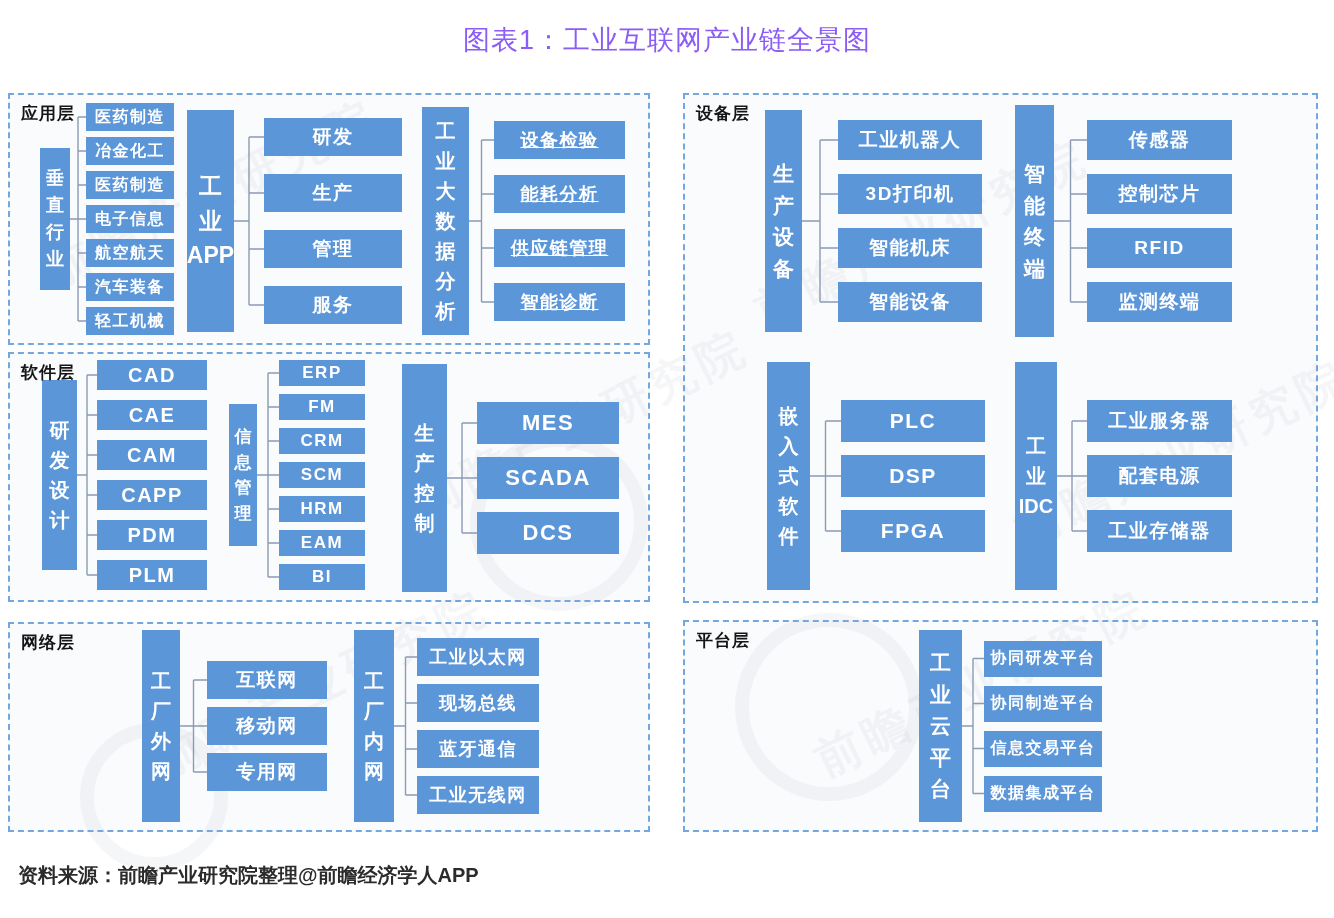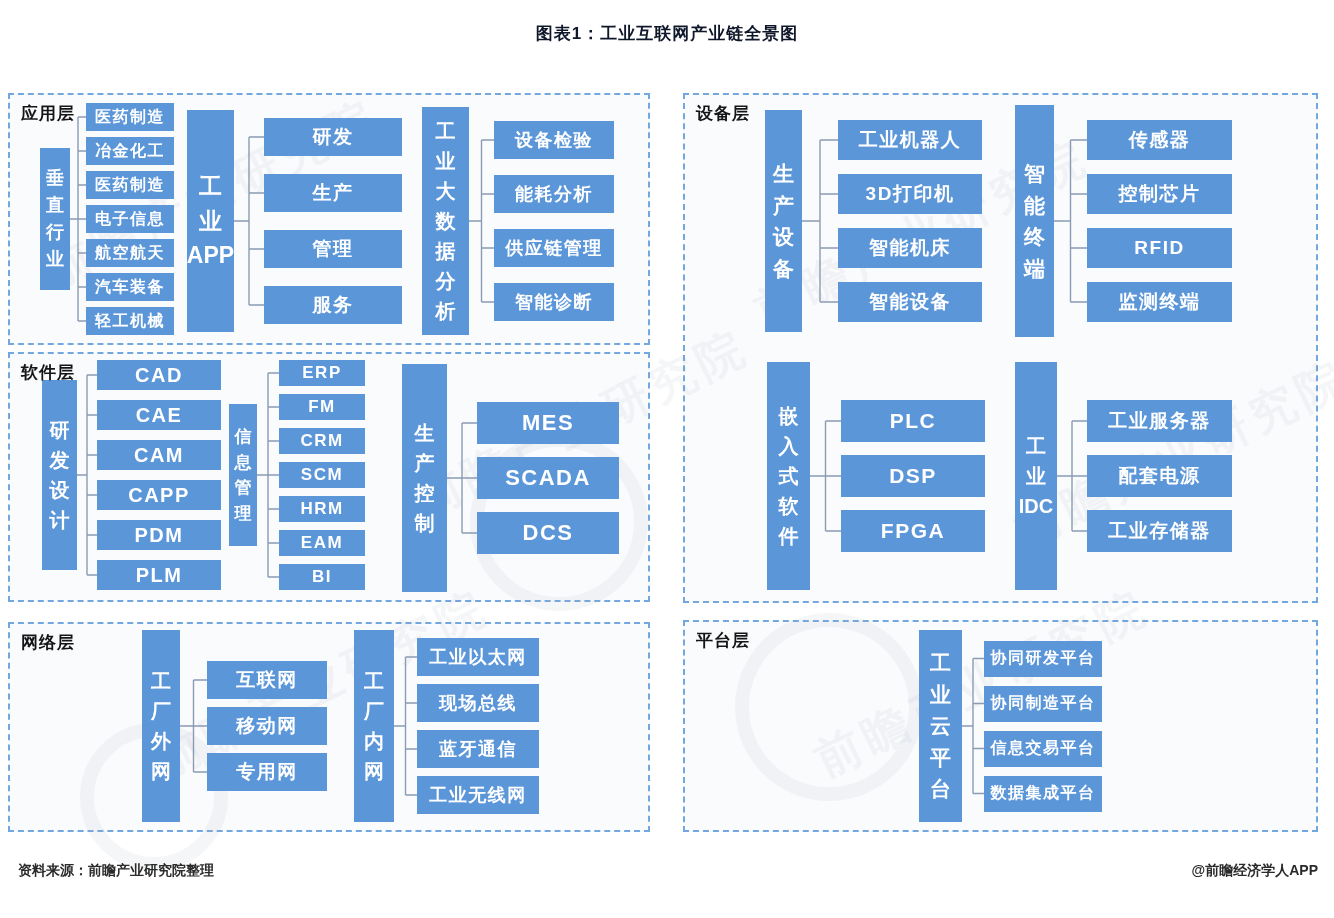--- a/index.html
+++ b/index.html
@@ -3,21 +3,21 @@
 <meta charset="utf-8">
 <style>
   html,body{margin:0;padding:0;background:#ffffff;}
   body{
     width:1334px;height:918px;position:relative;overflow:hidden;
     font-family:"Liberation Sans","DejaVu Sans",sans-serif;
     -webkit-font-smoothing:antialiased;
   }
   .title{
     position:absolute;top:22px;left:0;width:100%;
-    text-align:center;font-size:17px;font-weight:700;color:#0f172a;
+    text-align:center;font-size:27px;font-weight:400;color:#8b5cf6;
     letter-spacing:1px;
   }
   .diagram{position:absolute;top:93px;left:0;width:1334px;height:745px;}
   .panel{
     position:absolute;border:2px dashed #73a7df;background:#fafbfd;
     box-sizing:border-box;
   }
   #panel-application-layer{left:8px;top:0;width:642px;height:252px;}
   #panel-software-layer{left:8px;top:259px;width:642px;height:250px;}
   #panel-network-layer{left:8px;top:529px;width:642px;height:210px;}
@@ -36,22 +36,22 @@
   .conn{flex-shrink:0;}
   .kids{display:flex;flex-direction:column;justify-content:center;}
   .cbox{
     color:#fff;font-weight:700;display:flex;align-items:center;
     justify-content:center;letter-spacing:1.5px;box-sizing:border-box;
     white-space:nowrap;
   }
   .wires{position:absolute;left:0;top:0;pointer-events:none;z-index:1;}
   .footer{
     position:absolute;top:862px;left:0;width:1334px;box-sizing:border-box;
-    display:flex;justify-content:space-between;padding:0 16px 0 18px;
-    font-size:14px;font-weight:700;color:#2b2b2b;
+    display:flex;padding:0 16px 0 18px;
+    font-size:20px;font-weight:700;color:#2b2b2b;
   }
   .wm{
     position:absolute;color:rgba(125,140,162,0.08);font-size:46px;
     font-weight:700;white-space:nowrap;transform:rotate(-26deg);
     pointer-events:none;z-index:0;letter-spacing:6px;
   }
   .wm-circle{
     position:absolute;border:14px solid rgba(158,168,184,0.10);
     border-radius:50%;pointer-events:none;z-index:0;
   }
@@ -66,21 +66,21 @@
   .g-industrial-app{left:177px;top:15px;}
   .g-industrial-app .pbox{width:47px;height:222px;font-size:23px;}
   .g-industrial-app .conn{width:30px;}
   .g-industrial-app .kids{gap:18px;}
   .g-industrial-app .cbox{width:138px;height:38px;font-size:19px;}
 
   .g-industrial-bigdata{left:412px;top:12px;}
   .g-industrial-bigdata .pbox{width:47px;height:228px;font-size:20px;}
   .g-industrial-bigdata .conn{width:25px;}
   .g-industrial-bigdata .kids{gap:16px;}
-  .g-industrial-bigdata .cbox{width:120px;height:38px;font-size:18px;}
+  .g-industrial-bigdata .cbox{width:131px;height:38px;font-size:18px;text-decoration:underline;}
 
   
   .g-production-equipment{left:80px;top:15px;}
   .g-production-equipment .pbox{width:37px;height:222px;font-size:21px;}
   .g-production-equipment .conn{width:36px;}
   .g-production-equipment .kids{gap:14px;}
   .g-production-equipment .cbox{width:144px;height:40px;font-size:19px;}
 
   .g-smart-terminal{left:330px;top:10px;}
   .g-smart-terminal .pbox{width:39px;height:232px;font-size:21px;}
@@ -98,21 +98,21 @@
   .g-industrial-idc .pbox{width:42px;height:228px;font-size:20px;}
   .g-industrial-idc .conn{width:30px;}
   .g-industrial-idc .kids{gap:13px;}
   .g-industrial-idc .cbox{width:145px;height:42px;font-size:19px;}
 
   
   .g-rnd-design{left:32px;top:6px;}
   .g-rnd-design .pbox{width:35px;height:190px;font-size:20px;}
   .g-rnd-design .conn{width:20px;}
   .g-rnd-design .kids{gap:10px;}
-  .g-rnd-design .cbox{width:124px;height:30px;font-size:20px;}
+  .g-rnd-design .cbox{width:110px;height:30px;font-size:20px;}
 
   .g-info-management{left:219px;top:6px;}
   .g-info-management .pbox{width:28px;height:142px;font-size:17px;}
   .g-info-management .conn{width:22px;}
   .g-info-management .kids{gap:8px;}
   .g-info-management .cbox{width:86px;height:26px;font-size:17px;}
 
   .g-production-control{left:392px;top:10px;}
   .g-production-control .pbox{width:45px;height:228px;font-size:20px;}
   .g-production-control .conn{width:30px;}

